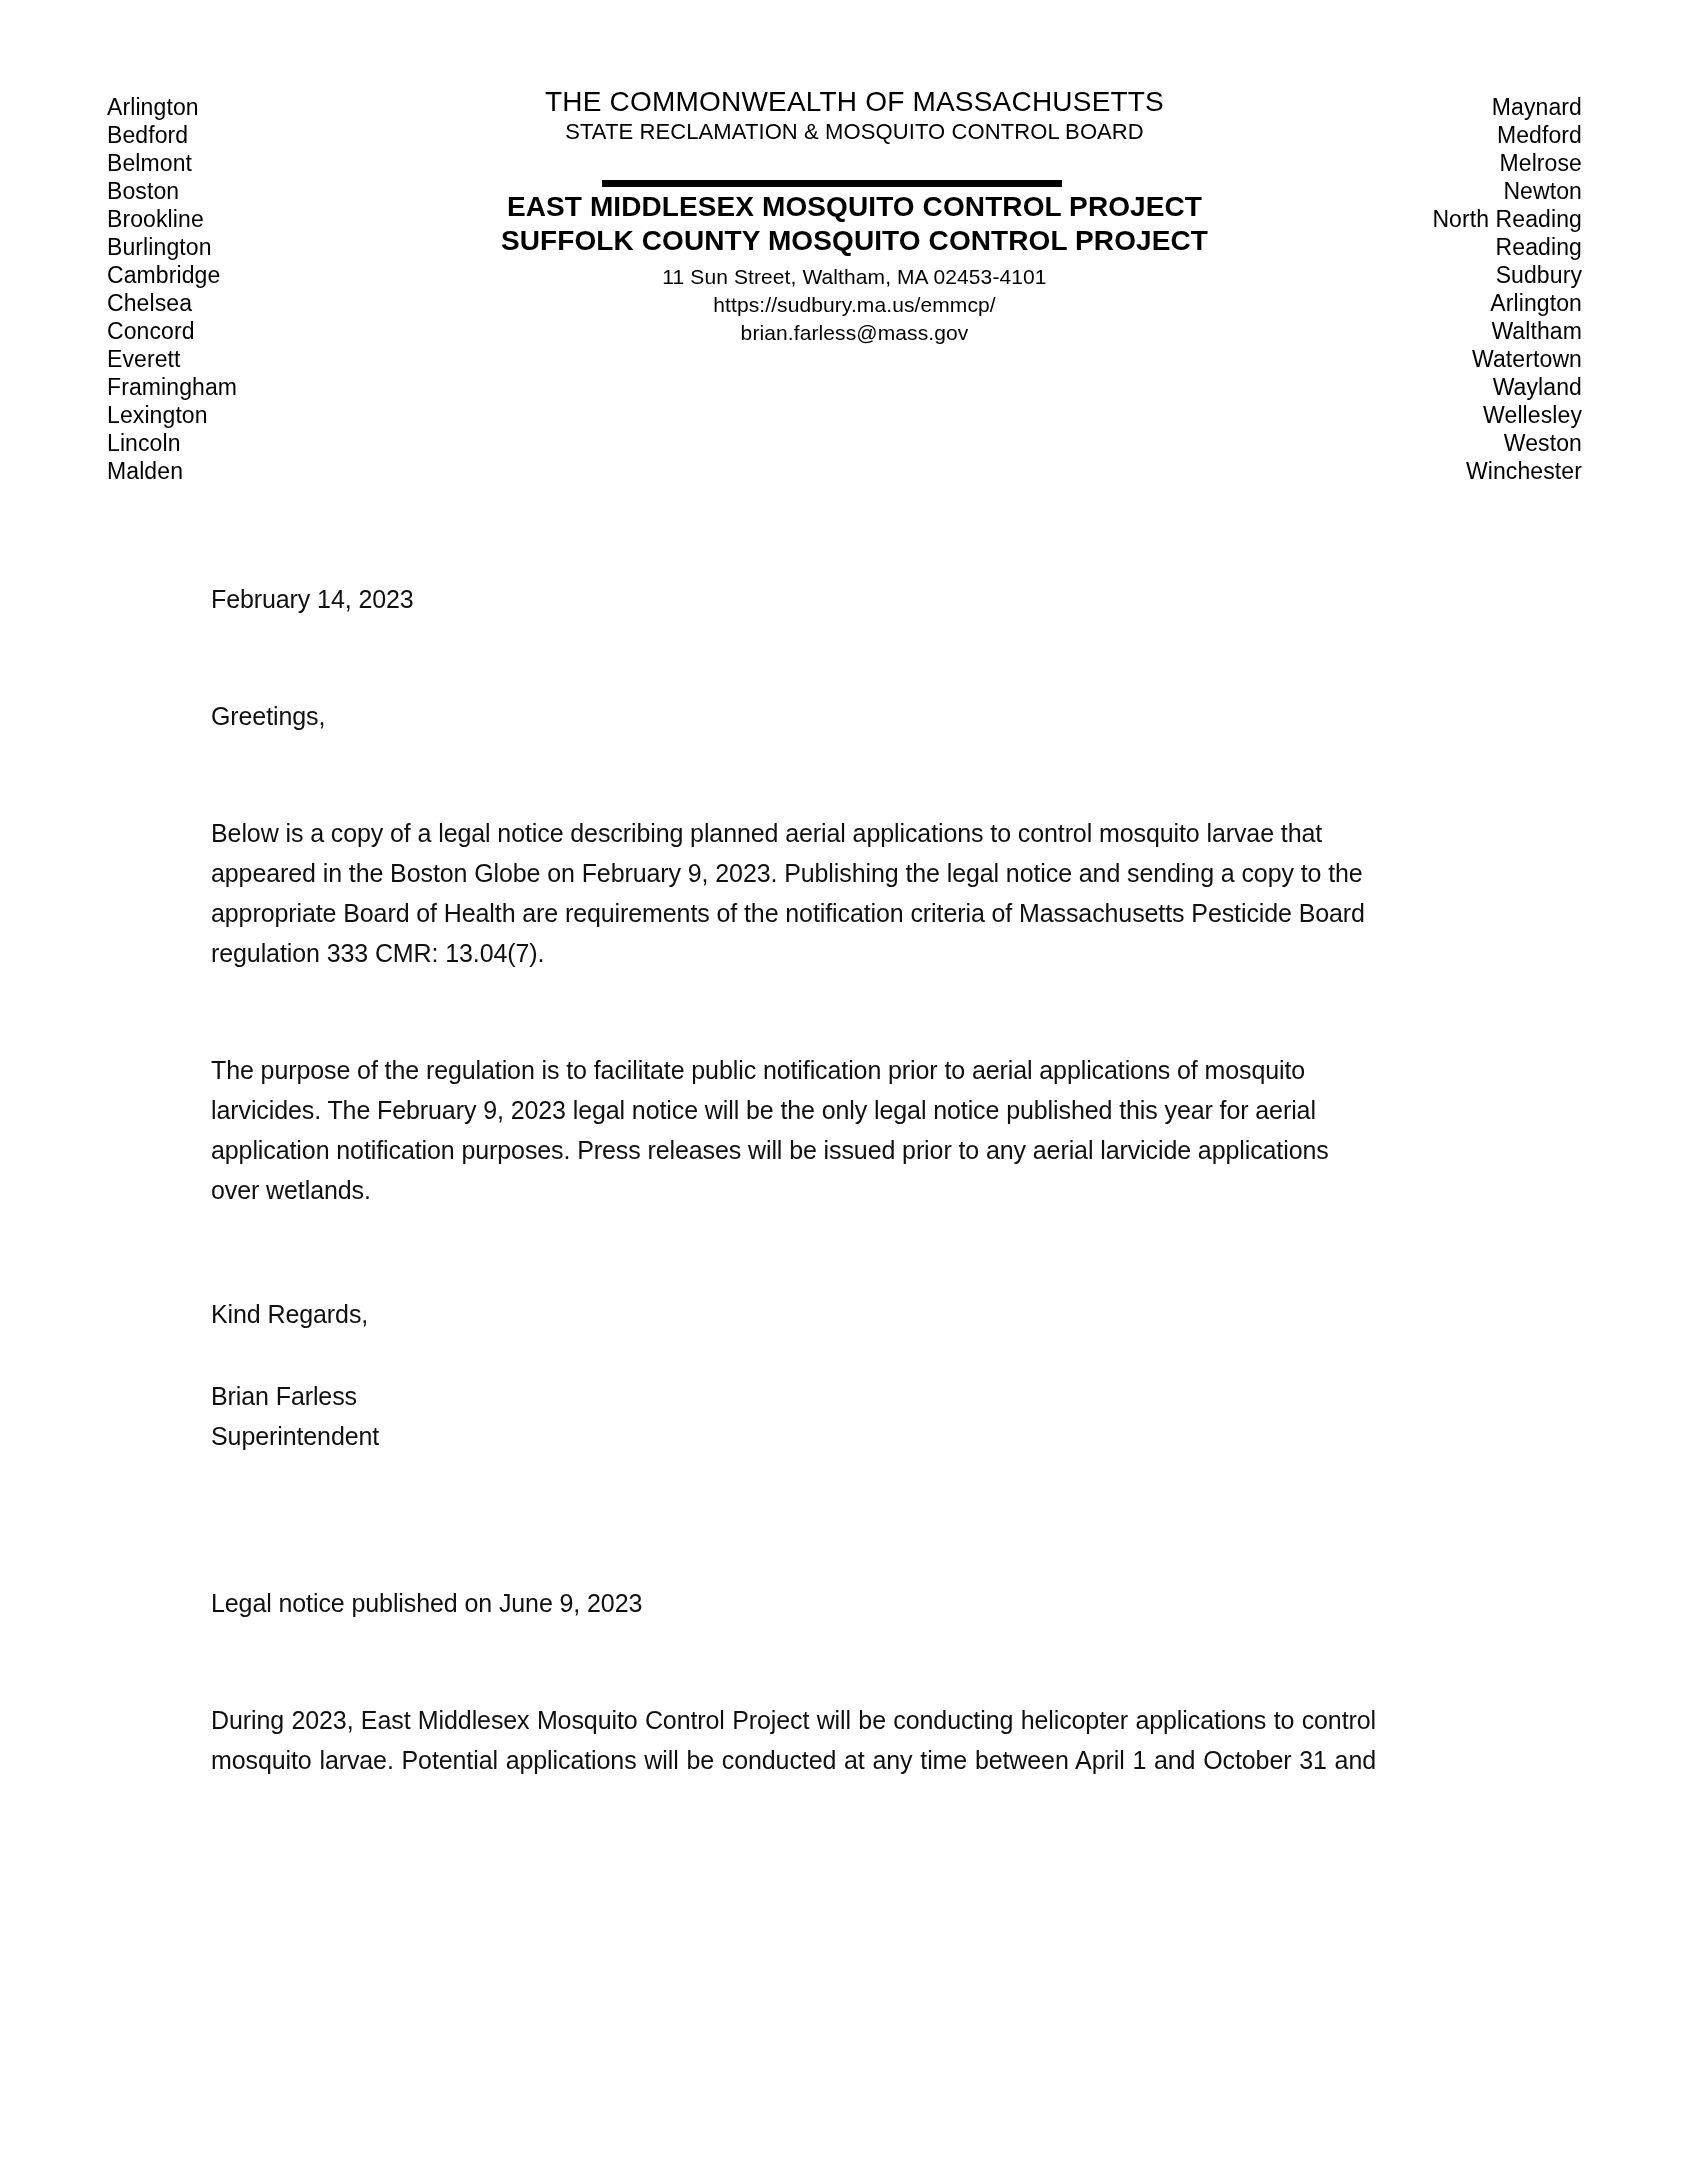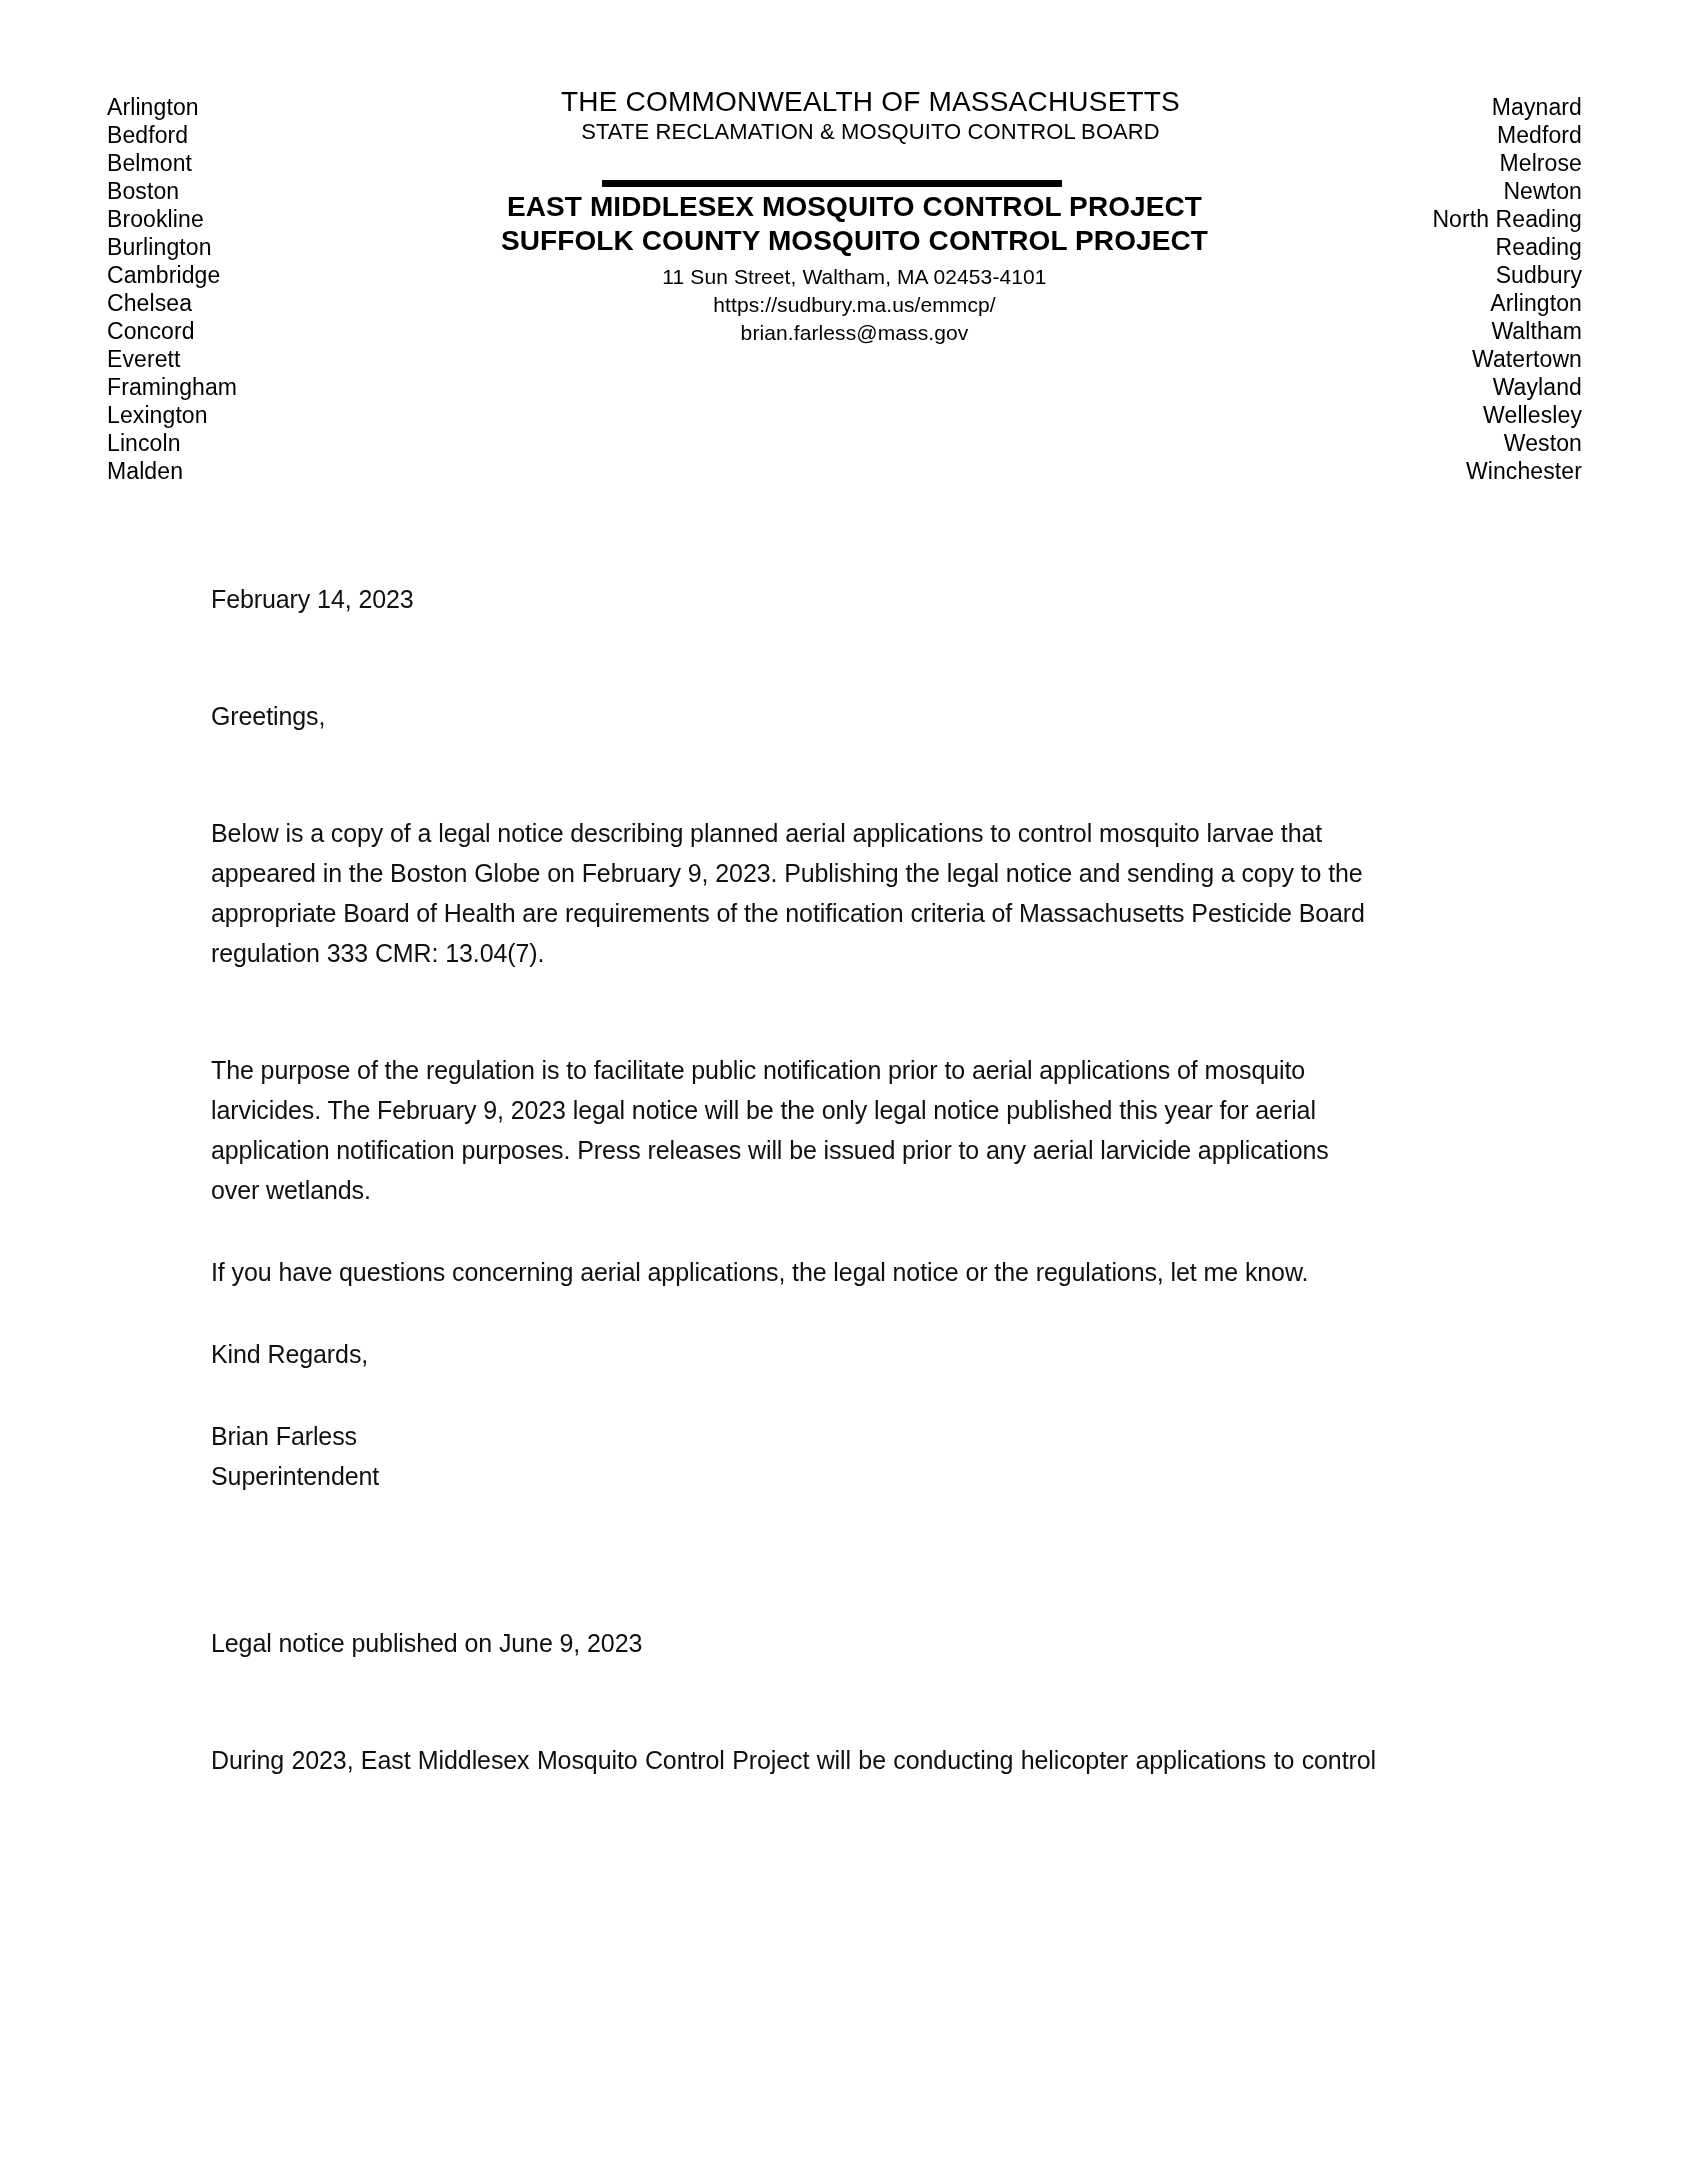--- a/index.html
+++ b/index.html
@@ -43,21 +43,21 @@
     text-align: left;
   }
   .town-col.right {
     right: 114px;
     text-align: right;
   }
   .town-col div { white-space: nowrap; }
 
   .masthead {
     position: absolute;
-    left: 432px;
+    left: 416px;
     top: 85px;
     width: 851px;
     text-align: center;
   }
   .mast-line1 {
     font-size: 28px;
     line-height: 33px;
     letter-spacing: 0.2px;
     white-space: nowrap;
   }
@@ -202,21 +202,20 @@
     <div class="spacer-lg"></div>
 
     <p class="para-left">Below is a copy of a legal notice describing planned aerial applications to control mosquito larvae that appeared in the Boston Globe on February 9, 2023. Publishing the legal notice and sending a copy to the appropriate Board of Health are requirements of the notification criteria of Massachusetts Pesticide Board regulation 333 CMR: 13.04(7).</p>
 
     <div class="spacer-lg"></div>
 
     <p class="para-left">The purpose of the regulation is to facilitate public notification prior to aerial applications of mosquito larvicides. The February 9, 2023 legal notice will be the only legal notice published this year for aerial application notification purposes. Press releases will be issued prior to any aerial larvicide applications over wetlands.</p>
 
     <div class="spacer-md"></div>
 
-    <p class="para-left">If you have questions concerning aerial applications, the legal notice or the regulations, let me know.</p>
 
     <div class="spacer-md"></div>
 
     <p class="para-left">Kind Regards,</p>
 
     <div class="spacer-md"></div>
 
     <p class="para-left">Brian Farless</p>
     <p class="para-left">Superintendent</p>
 

